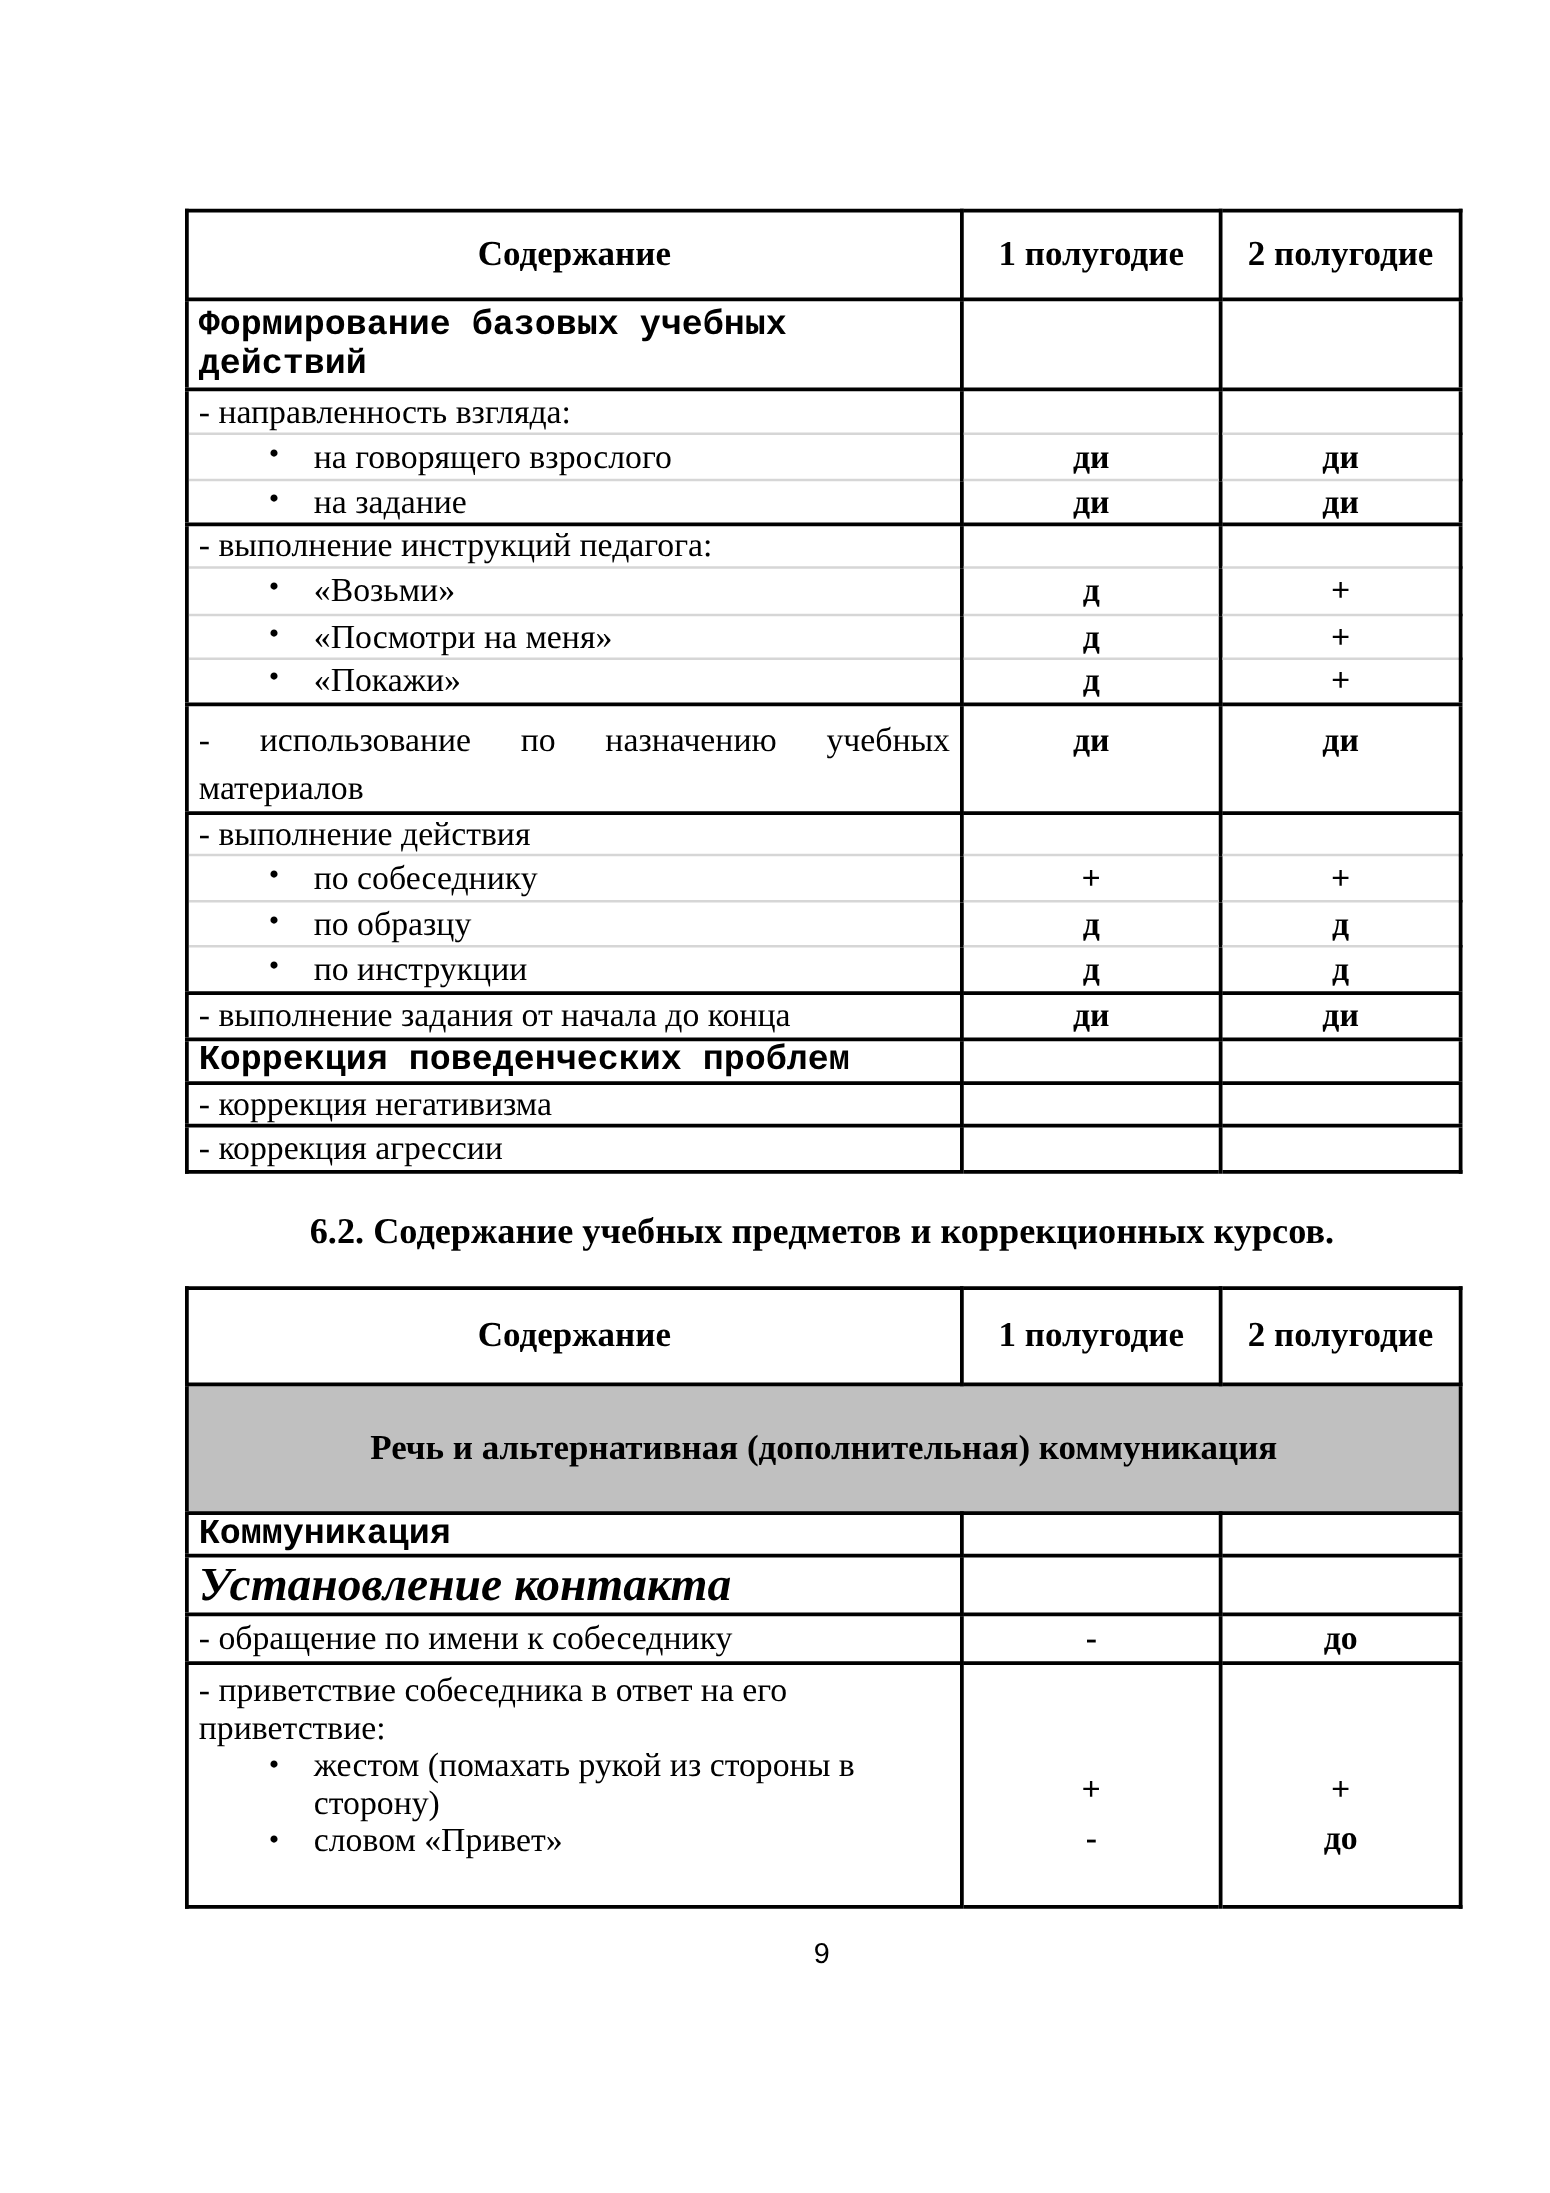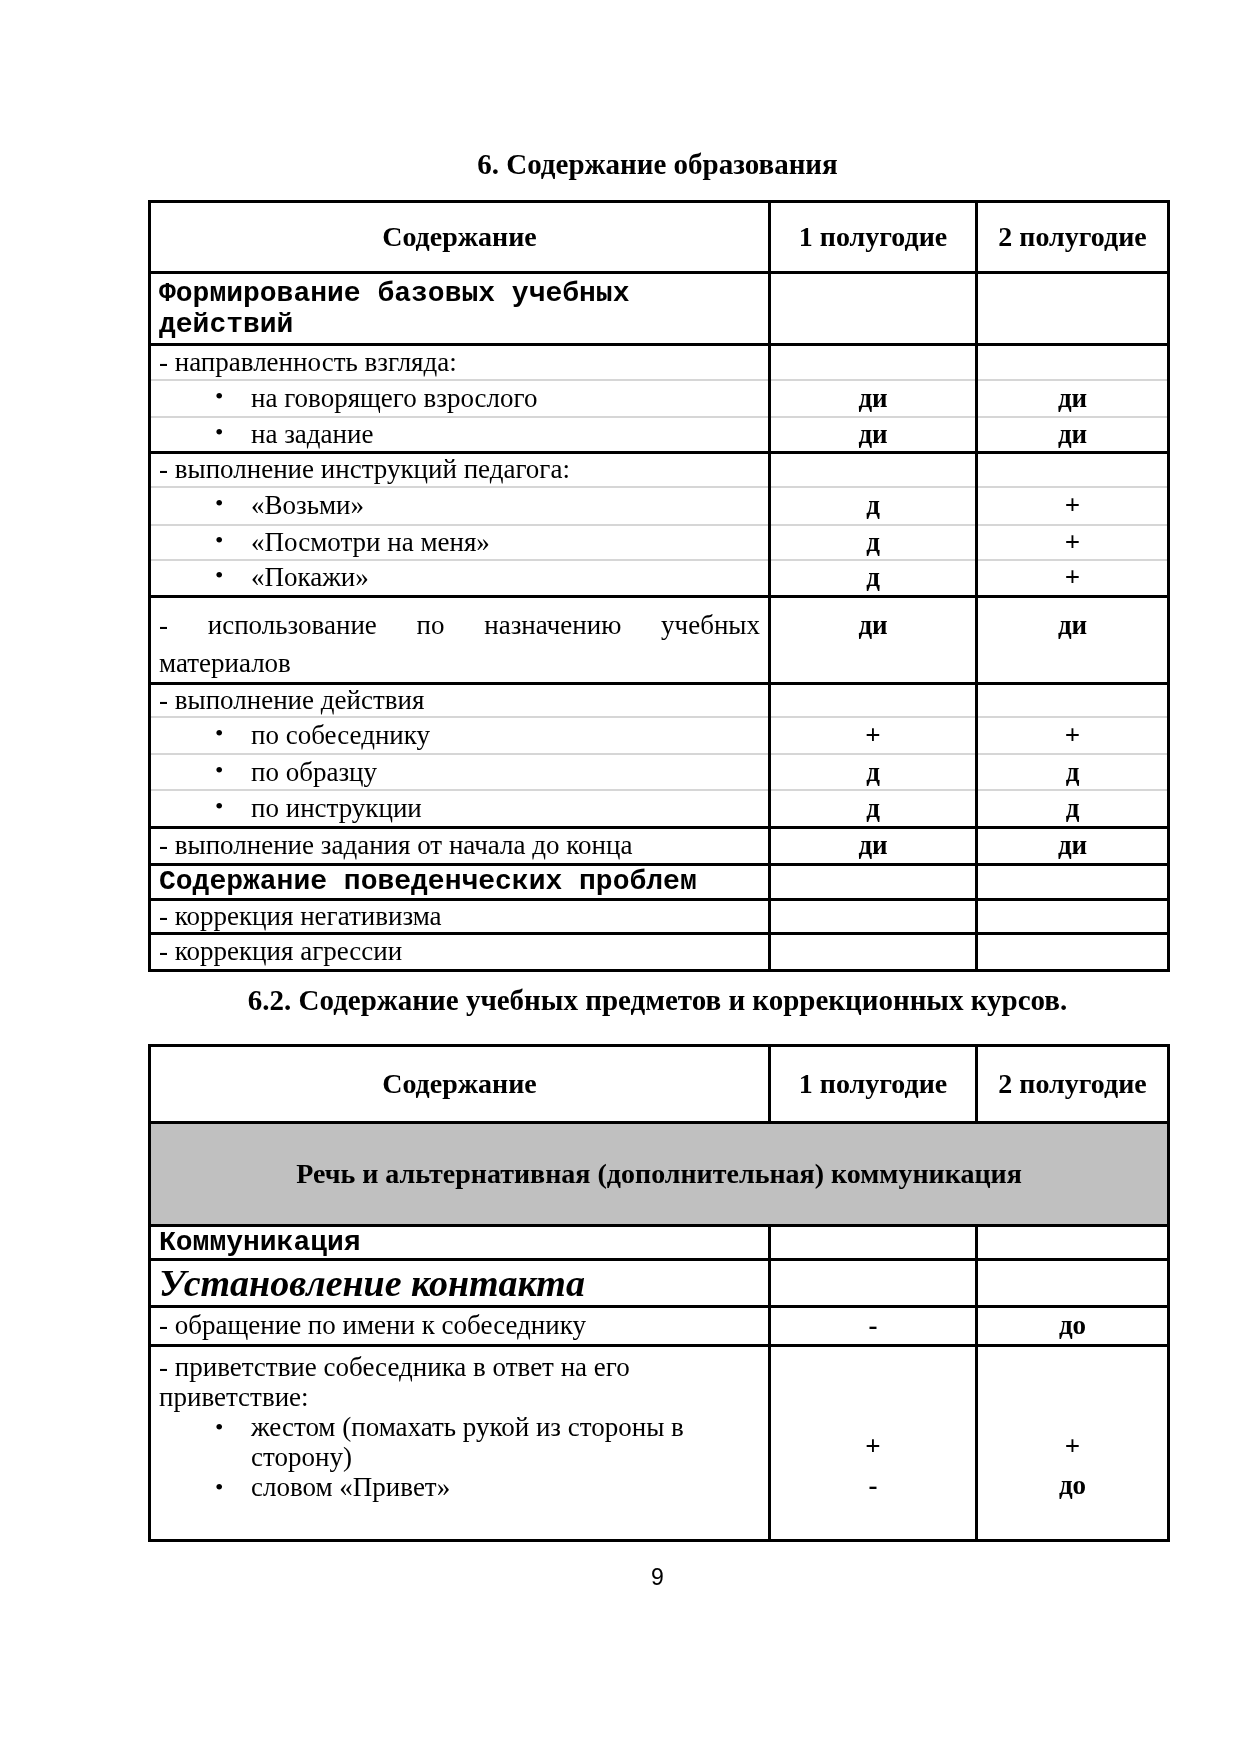--- a/index.html
+++ b/index.html
@@ -3,21 +3,21 @@
 <meta charset="utf-8">
 <style>
   html,body{margin:0;padding:0;background:#ffffff;}
   body{width:1240px;height:1754px;overflow:hidden;color:#000;
        font-family:"Liberation Serif",serif;}
   .page{position:relative;width:1240px;height:1754px;box-sizing:border-box;padding-top:148px;}
 
   .doc-heading{margin:0 0 0 148px;width:1019px;text-align:center;
                font-weight:bold;font-size:29px;line-height:33px;}
   #heading-61{margin-top:52px;}
-  #heading-62{margin-top:12px;}
+  #heading-62{margin-top:30px;}
 
   table.grid{border-collapse:collapse;table-layout:fixed;margin-left:148px;width:1019px;
              border:3px solid #000;font-size:27px;}
   #table1{margin-top:19px;}
   #table2{margin-top:27px;}
 
   th{border:3px solid #000;font-weight:bold;font-size:28px;text-align:center;
      vertical-align:middle;padding:0 4px;}
   #table1 th{height:68px;}
   #table2 th{height:74px;}
@@ -45,21 +45,20 @@
                  vertical-align:middle;padding:0 30px;}
 
   .page-number{margin:22px 0 0 148px;width:1019px;text-align:center;
                font-family:"Liberation Sans",sans-serif;font-size:23px;}
 </style>
 </head>
 <body>
 
 <div class="page">
 
-  <div class="doc-heading" id="heading-6">6. Содержание образования</div>
 
 
   <table class="grid" id="table1">
     <colgroup>
       <col style="width:620px">
         <col style="width:207px">
         <col style="width:192px">
     </colgroup>
     <thead>
       <tr>
@@ -149,21 +148,21 @@
           </td>
           <td class="cell-val">д</td>
           <td class="cell-val">д</td>
         </tr>
         <tr class="sep-black" style="height: 37px;">
           <td class="cell-label kind-item">- выполнение задания от начала до конца</td>
           <td class="cell-val">ди</td>
           <td class="cell-val">ди</td>
         </tr>
         <tr class="sep-black" style="height: 35px;">
-          <td class="cell-label kind-group-bold">Содержание поведенческих проблем</td>
+          <td class="cell-label kind-group-bold">Коррекция поведенческих проблем</td>
           <td class="cell-val"></td>
           <td class="cell-val"></td>
         </tr>
         <tr class="sep-black" style="height: 31px;">
           <td class="cell-label kind-item">- коррекция негативизма</td>
           <td class="cell-val"></td>
           <td class="cell-val"></td>
         </tr>
         <tr class="sep-none" style="height: 37px;">
           <td class="cell-label kind-item">- коррекция агрессии</td>

